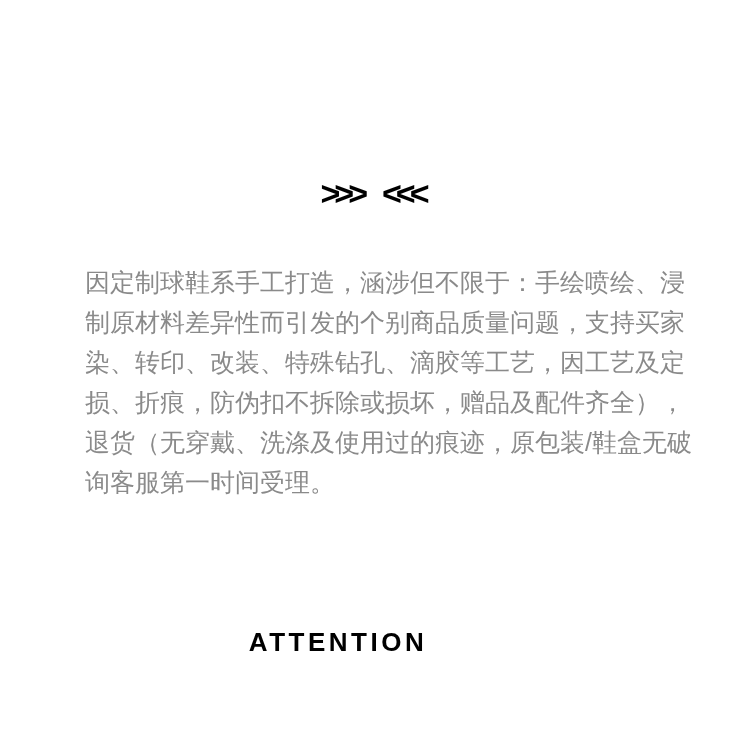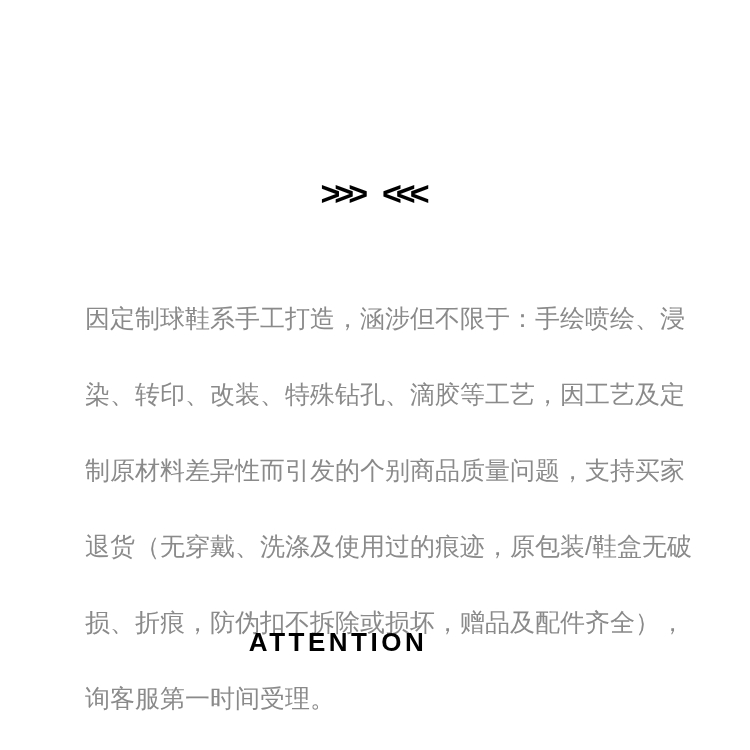--- a/index.html
+++ b/index.html
@@ -49,21 +49,20 @@
     left: 85px;
     width: 585px;
     color: #8a8a8a;
     font-size: 25px;
     line-height: 40px;
     font-weight: 400;
     text-align: left;
   }
   .notice-line {
     white-space: nowrap;
-    margin-top: 36px;
   }
   .footer-label {
     position: absolute;
     top: 629px;
     left: 0;
     width: 676px;
     text-align: center;
     font-size: 26px;
     font-weight: 900;
     letter-spacing: 3.5px;
@@ -76,22 +75,22 @@
 
 <div class="page">
 
   <div class="title-row">
     <span class="title-arrows">&gt;&gt;&gt;</span>
     <span class="title-arrows">&lt;&lt;&lt;</span>
   </div>
 
   <div class="notice-body">
     <div class="notice-line">因定制球鞋系手工打造，涵涉但不限于：手绘喷绘、浸</div>
+    <div class="notice-line">制原材料差异性而引发的个别商品质量问题，支持买家</div>
     <div class="notice-line">染、转印、改装、特殊钻孔、滴胶等工艺，因工艺及定</div>
-    <div class="notice-line">制原材料差异性而引发的个别商品质量问题，支持买家</div>
+    <div class="notice-line">损、折痕，防伪扣不拆除或损坏，赠品及配件齐全），</div>
     <div class="notice-line">退货（无穿戴、洗涤及使用过的痕迹，原包装/鞋盒无破</div>
-    <div class="notice-line">损、折痕，防伪扣不拆除或损坏，赠品及配件齐全），</div>
     <div class="notice-line">询客服第一时间受理。</div>
   </div>
 
   <div class="footer-label">ATTENTION</div>
 
 </div>
 
 </body></html>

